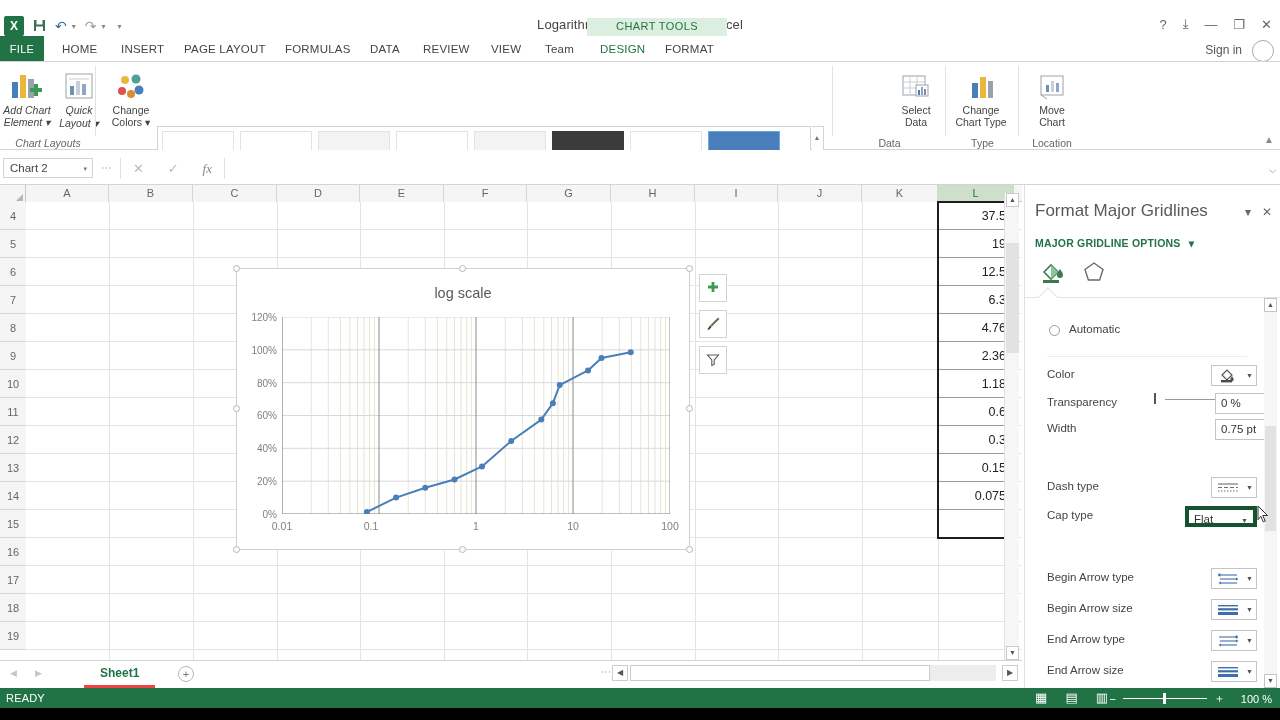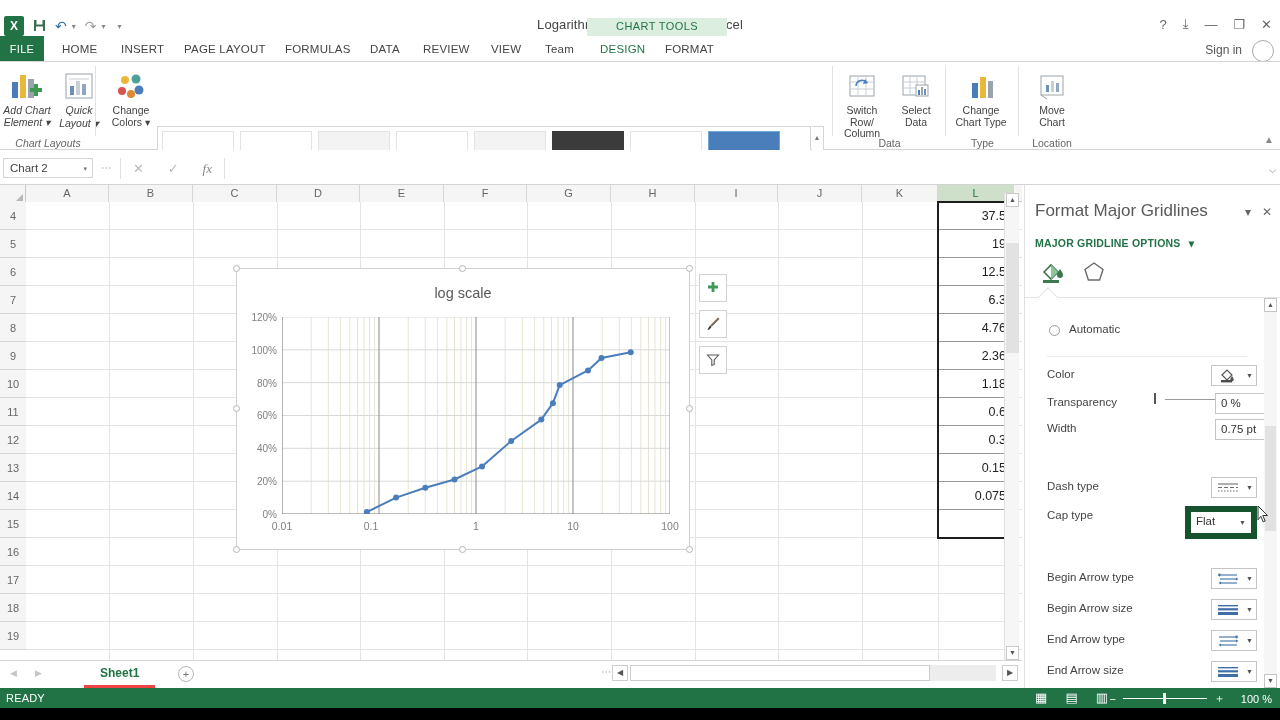--- a/index.html
+++ b/index.html
@@ -182,21 +182,21 @@
            border-radius:50%; background:#fff; cursor:default; }
   .dropbtn { position:absolute; width:46px; height:21px; border:1px solid #c4c4c4; background:#fff;
              display:flex; align-items:center; cursor:default; }
   .dropbtn .dg { flex:1; display:flex; align-items:center; justify-content:center; }
   .dropbtn .dc { width:13px; font-size:7px; color:#555; text-align:center; }
   .numbox { position:absolute; width:62px; height:21px; border:1px solid #c4c4c4; background:#fff;
             font-size:11.5px; color:#333; padding:3px 5px; }
   .spin { position:absolute; right:2px; top:1px; width:11px; height:19px; font-size:6px;
           color:#555; display:flex; flex-direction:column; align-items:center;
           justify-content:space-around; cursor:default; }
-  .selbox { position:absolute; width:72px; height:33px; border:6px solid #14532d; background:#fff;
+  .selbox { position:absolute; width:72px; height:21px; border:4px solid #14532d; background:#fff;
             font-size:11.5px; color:#333; padding:3px 5px; cursor:default; }
   .selbox .sc { position:absolute; right:5px; top:7px; font-size:7px; color:#555; }
   .sldtrack { position:absolute; left:140px; top:10px; width:52px; height:1px; background:#9a9a9a; }
   .sldthumb { position:absolute; left:129px; top:4px; width:2px; height:11px; background:#555; }
   .pscroll { position:absolute; right:3px; top:113px; width:13px; height:390px; background:#f6f6f6; }
   .psarrow { position:absolute; left:0; width:13px; height:14px; border:1px solid #c4c4c4;
              background:#fff; font-size:7px; color:#555; text-align:center; line-height:12px;
              cursor:default; }
   .psthumb { position:absolute; left:1px; top:128px; width:11px; height:105px; background:#e2e2e2;
              cursor:default; }
@@ -312,32 +312,20 @@
       <div class="gthumb" style="left:472px;"></div>
       <div class="gthumb blue" style="left:550px;"></div>
     </div>
     <div class="gscroll">
       <div style="top:1px;">▲</div>
       <div style="top:21px;">▼</div>
       <div style="top:41px;">≡</div>
     </div>
 
     <div class="rgroup" style="left:833px; width:113px;">
-      <div class="bigbtn" style="left:2px;">
-        <div class="ic">
-          <svg width="34" height="30" viewBox="0 0 34 30">
-            <rect x="5" y="4" width="24" height="20" fill="#fff" stroke="#9aa3ad"></rect>
-            <path d="M5 10h24M5 17h24M13 4v20M21 4v20" stroke="#c9cfd6"></path>
-            <path d="M11 14a6 6 0 0 1 11-3" stroke="#4a7ebb" fill="none" stroke-width="1.6"></path>
-            <path d="M20 7l3 4-5 1z" fill="#4a7ebb"></path>
-          </svg>
-        </div>
-        <div class="lb">Switch Row/</div>
-        <div class="lb" style="margin-top:0;">Column</div>
-      </div>
       <div class="bigbtn" style="left:56px;">
         <div class="ic">
           <svg width="34" height="30" viewBox="0 0 34 30">
             <rect x="4" y="4" width="22" height="19" fill="#fff" stroke="#9aa3ad"></rect>
             <path d="M4 10h22M4 16h22M11 4v19M18 4v19" stroke="#c9cfd6"></path>
             <rect x="17" y="13" width="12" height="11" fill="#fff" stroke="#9aa3ad"></rect>
             <rect x="19" y="18" width="2" height="5" fill="#4a7ebb"></rect>
             <rect x="22" y="15" width="2" height="8" fill="#9aa3ad"></rect>
             <rect x="25" y="17" width="2" height="6" fill="#6f8fb5"></rect>
           </svg>

